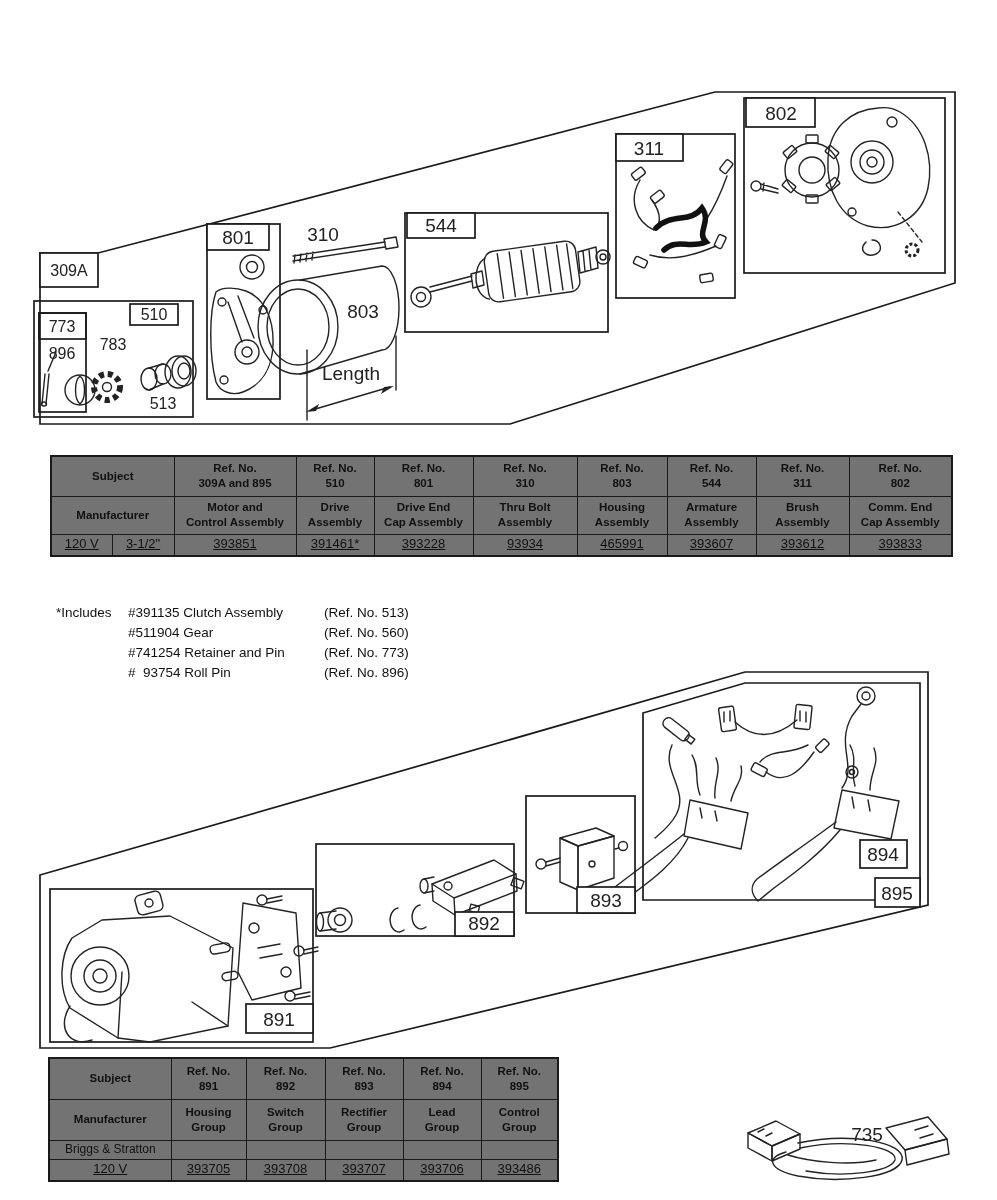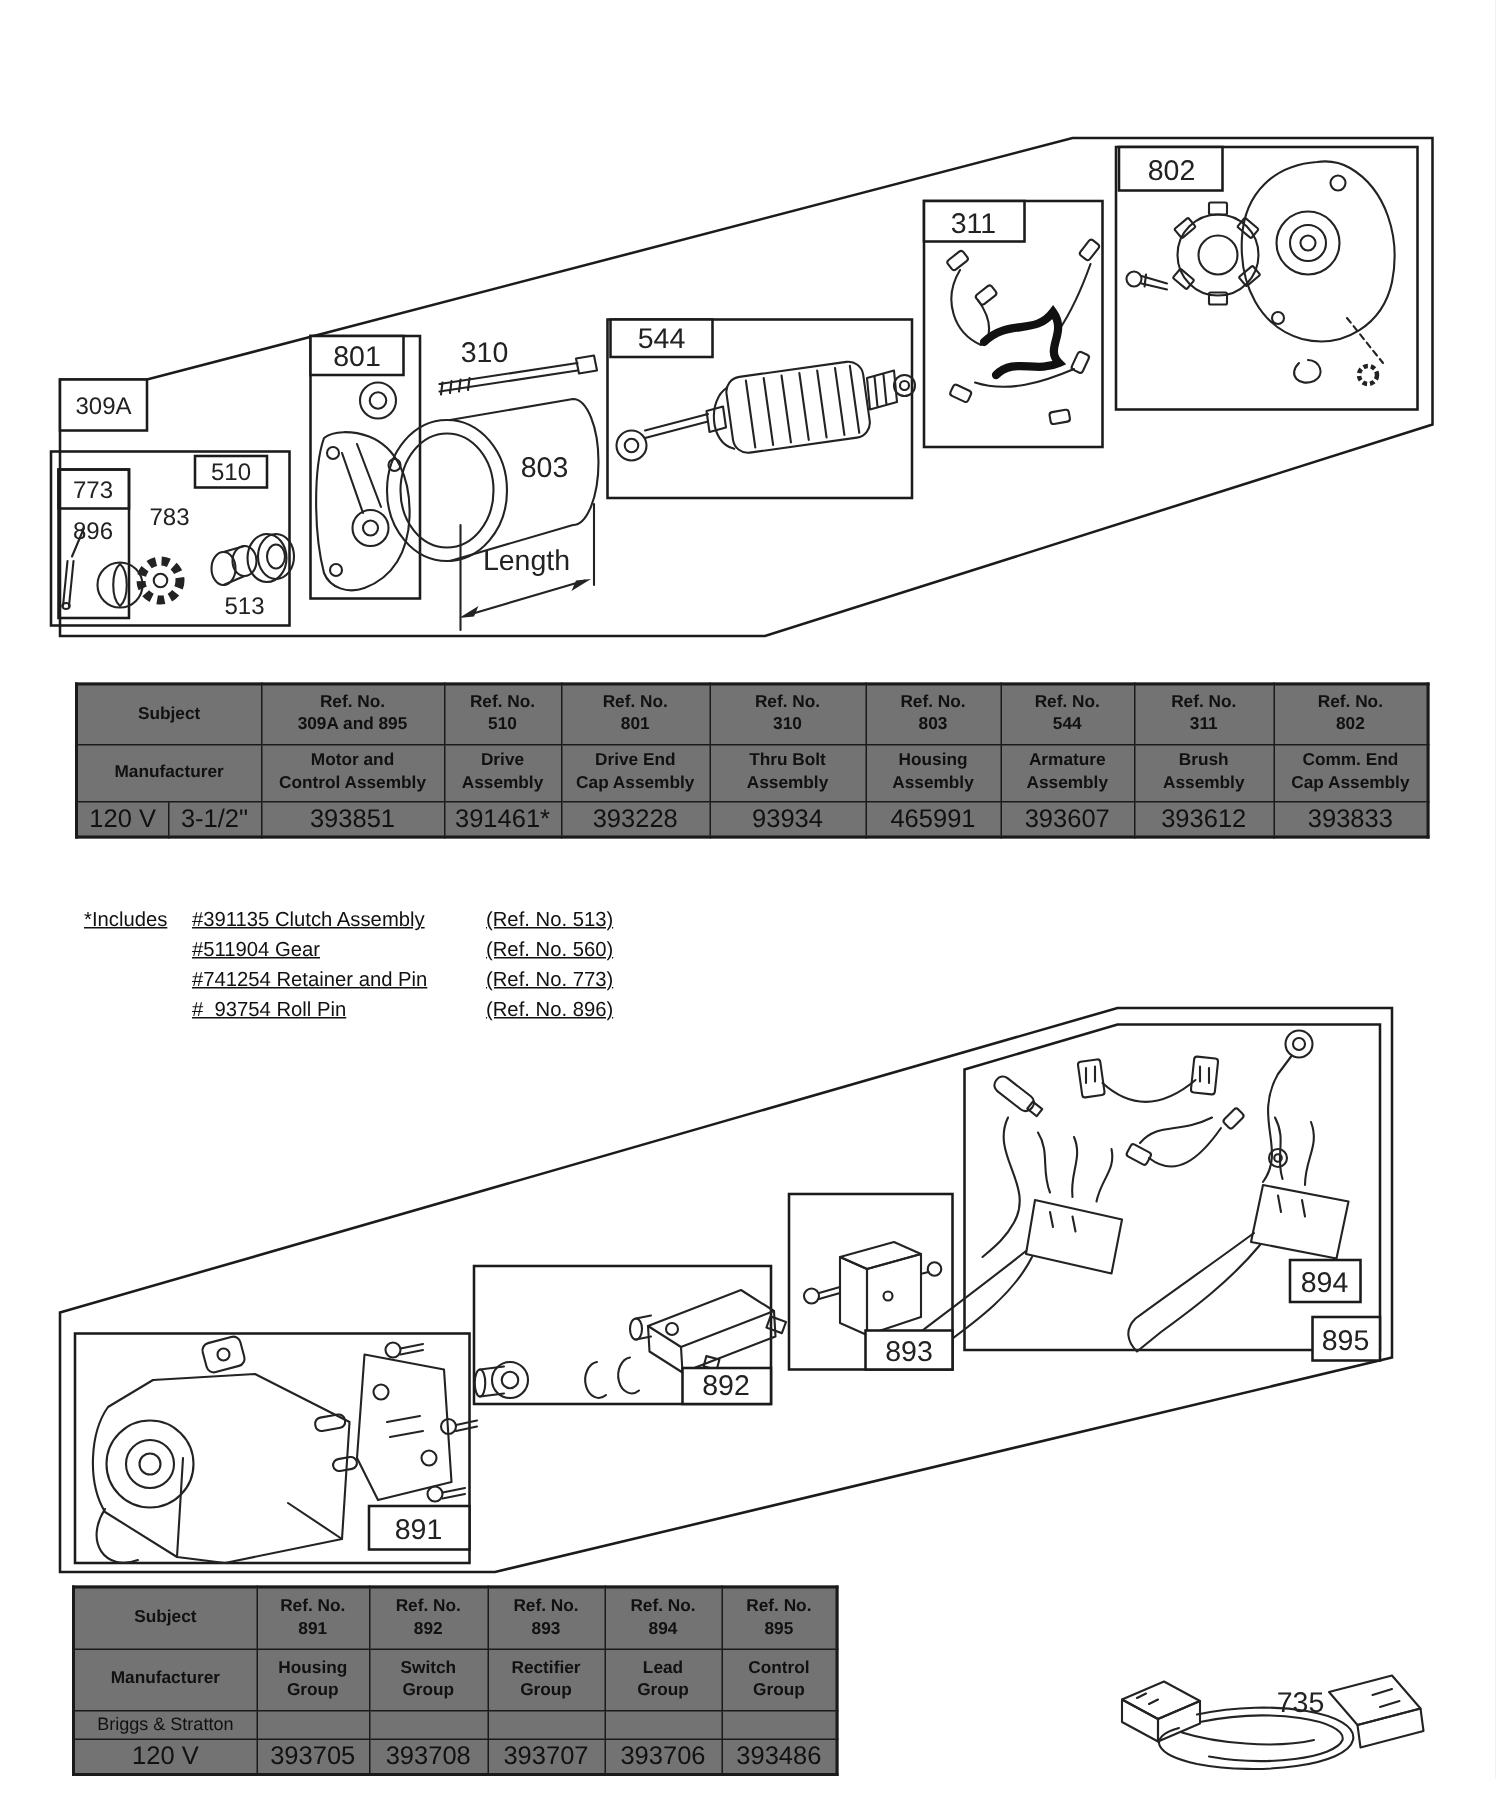--- a/index.html
+++ b/index.html
@@ -14,28 +14,28 @@
   .part { fill:none; stroke:#232323; stroke-width:1.4px; stroke-linecap:round; stroke-linejoin:round; }
   .thick { fill:none; stroke:#111; stroke-width:5.5px; stroke-linecap:round; }
   .lblbox { fill:#ffffff; stroke:#1b1b1b; stroke-width:1.7px; }
   .dlabel { font-family:"Liberation Sans", sans-serif; font-size:19px; fill:#222; text-anchor:middle; }
   .dlabel.sm { font-size:16px; }
 
   .ptable { position:absolute; border-collapse:collapse; table-layout:fixed; background:#737373; }
   .ptable td { border:1.6px solid #1a1a1a; text-align:center; vertical-align:middle;
                white-space:pre-line; padding:0 1px; font-size:11.5px; line-height:1.3; color:#111; }
   .ptable td.hdr { font-weight:bold; }
-  .ptable td.val { font-size:17px; font-weight:normal; }
+  .ptable td.val { font-size:13px; font-weight:normal;text-decoration:underline; }
   .ptable td.plain { font-weight:normal; font-size:12px; }
   #table1 { left:50px; top:455px; border:2px solid #1a1a1a; }
   #table2 { left:48px; top:1057px; border:2px solid #1a1a1a; }
 
   .footnote { position:absolute; left:56px; top:603px; display:grid;
               grid-template-columns:72px 196px auto; font-size:13.5px; line-height:20px; color:#111; }
-  .footnote span { white-space:pre;text-decoration:underline; }
+  .footnote span { white-space:pre; }
 </style>
 </head>
 <body>
 
 <div class="page">
 
   <svg id="svg-top" class="diag" width="997" height="450" viewBox="0 0 997 450">
 
     <path class="outline" d="M715,92 L955,92 L955,283 L510,424 L40,424 L40,253 L98,253 Z"></path>
 

